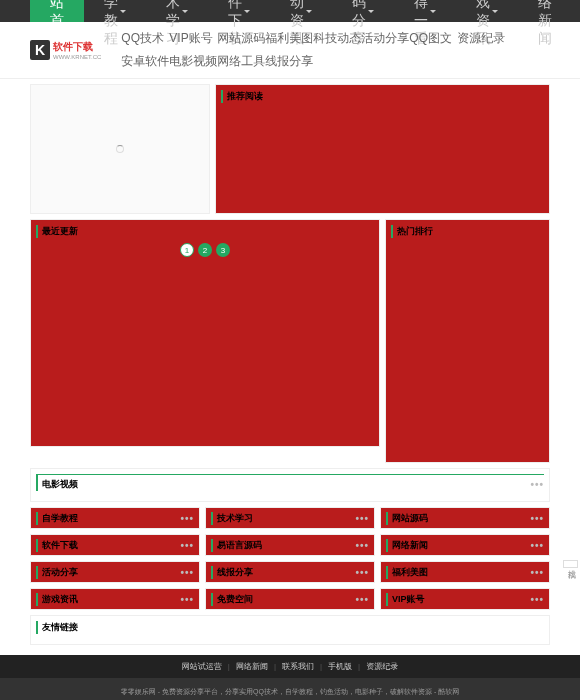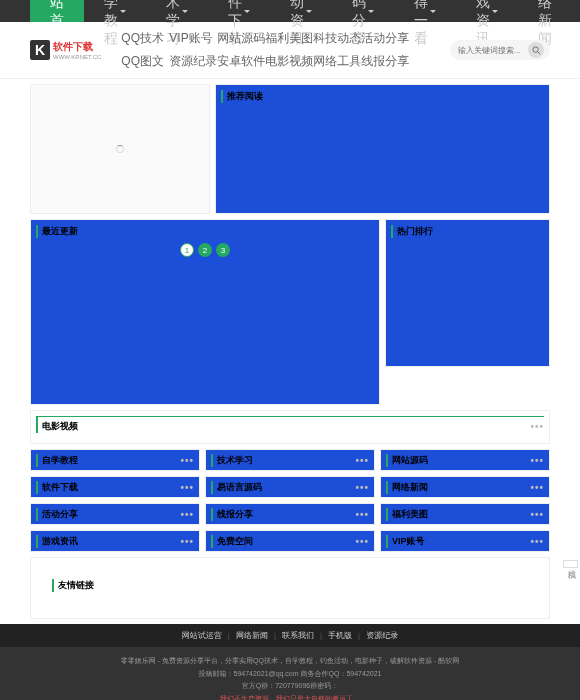--- a/index.html
+++ b/index.html
@@ -14,38 +14,38 @@
 .logo-text{display:flex;flex-direction:column}
 .logo-cn{font-size:10px;font-weight:bold;color:#d33}
 .logo-en{font-size:6px;color:#999}
 .header-links{display:flex;flex-wrap:wrap;gap:0;flex:1}
 .header-link{width:48px;font-size:12px;color:#666;padding:3px 0;cursor:pointer}
 .search{display:flex;align-items:center;background:#f5f5f5;border-radius:12px;padding:2px 4px 2px 8px;width:100px}
 .search input{border:none;background:none;outline:none;font-size:8px;width:70px}
 .search-btn{width:16px;height:16px;background:#ddd;border-radius:50%;display:flex;align-items:center;justify-content:center;font-size:9px;cursor:pointer}
 .main{padding:5px 30px}
 .row{display:flex;gap:5px;margin-bottom:5px}
-.panel{background:#1d4ed8;border:1px solid #eee;padding:5px}
+.panel{background:#b91c1c;border:1px solid #eee;padding:5px}
 .panel-title{font-size:9px;font-weight:bold;border-left:2px solid #25a862;padding-left:4px;margin-bottom:5px;display:flex;justify-content:space-between;align-items:center}
 .dots{color:#bbb;font-size:10px;letter-spacing:1px;cursor:pointer}
 .slider{width:180px;height:130px;position:relative;background:#fafafa}
 .spinner{position:absolute;top:50%;left:50%;width:8px;height:8px;border:1px solid #ddd;border-top-color:#999;border-radius:50%;margin:-4px 0 0 -4px}
 .recommend{flex:1;height:130px}
-.recent{flex:1;height:186px}
-.hot{width:165px;height:148px}
+.recent{flex:1;height:228px}
+.hot{width:165px;height:244px}
 .pager{display:flex;gap:4px;justify-content:center;margin-top:4px}
 .pg{width:14px;height:14px;border-radius:50%;display:flex;align-items:center;justify-content:center;font-size:8px;cursor:pointer}
 .pg.off{border:1px solid #25a862;color:#25a862;background:#fff}
 .pg.on{background:#25a862;color:#fff}
 .wide-panel{border:1px solid #eee;padding:5px;margin-bottom:5px}
 .wide-title{border-top:1px solid #25a862;padding-top:3px}
 .grid3{display:flex;gap:5px;margin-bottom:5px}
 .grid3 .panel{flex:1;height:22px;padding:4px 5px}
 .grid3 .panel-title{margin-bottom:0}
-.friend{border:1px solid #eee;padding:21px;}
+.friend{border:1px solid #eee;padding:5px;margin-bottom:5px}
 .feedback{position:fixed;right:2px;top:560px;writing-mode:vertical-rl;font-size:8px;color:#999;border:1px solid #ddd;padding:3px 1px;background:#fff}
 .footer-nav{background:#222;color:#ccc;text-align:center;padding:6px;font-size:8px}
 .footer-nav span{padding:0 6px;cursor:pointer}
 .footer-nav .sep{color:#555;padding:0}
 .footer-info{background:#333;color:#999;text-align:center;padding:8px;font-size:7px;line-height:1.8}
 .footer-info .red{color:#d55}
 </style>
 </head>
 <body>
 
@@ -76,29 +76,20 @@
       <div class="header-link">福利美图</div>
       <div class="header-link">科技动态</div>
       <div class="header-link">活动分享</div>
       <div class="header-link">QQ图文</div>
       <div class="header-link">资源纪录</div>
       <div class="header-link">安卓软件</div>
       <div class="header-link">电影视频</div>
       <div class="header-link">网络工具</div>
       <div class="header-link">线报分享</div>
     </div>
-  <div class="search">
-    <input placeholder="输入关键词搜索..." style="">
-    <div class="search-btn">
-      <svg width="9" height="9" viewBox="0 0 10 10">
-          <circle cx="4" cy="4" r="3" fill="none" stroke="#666" stroke-width="1"></circle>
-          <line x1="6.5" y1="6.5" x2="9" y2="9" stroke="#666" stroke-width="1"></line>
-        </svg>
-    </div>
-  </div>
 </div>
 
 <div class="main">
   <div class="row">
     <div class="panel slider">
       <div class="spinner"></div>
     </div>
     <div class="panel recommend">
       <div class="panel-title">推荐阅读</div>
     </div>

